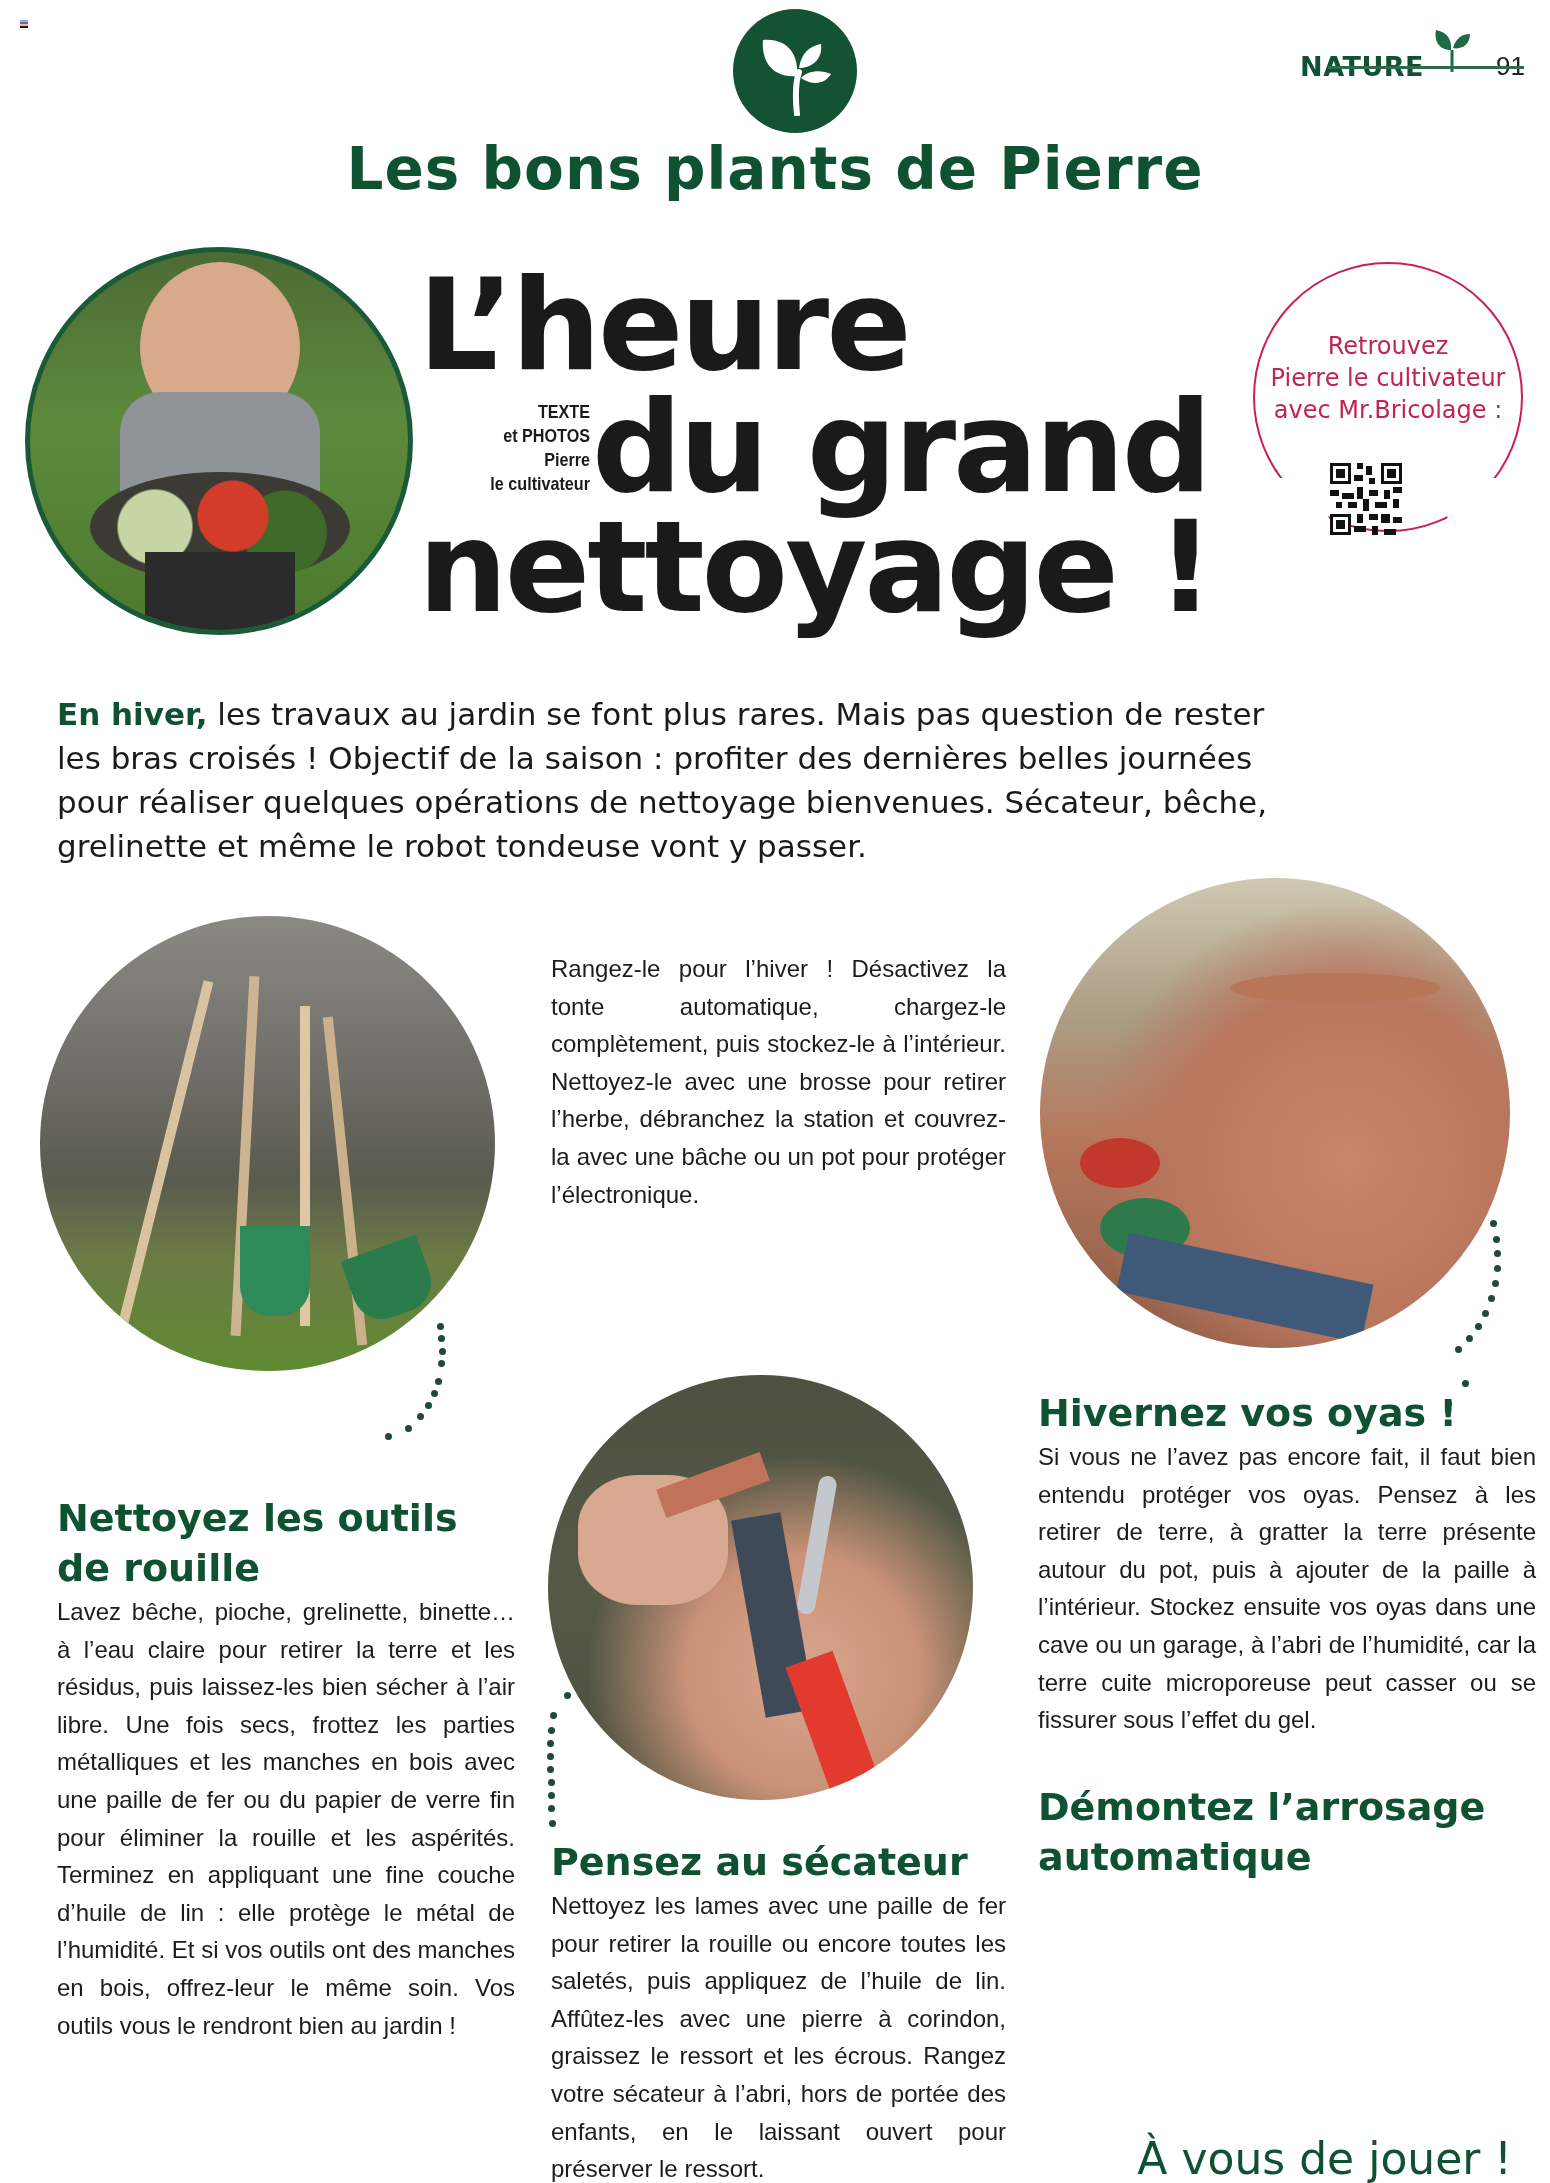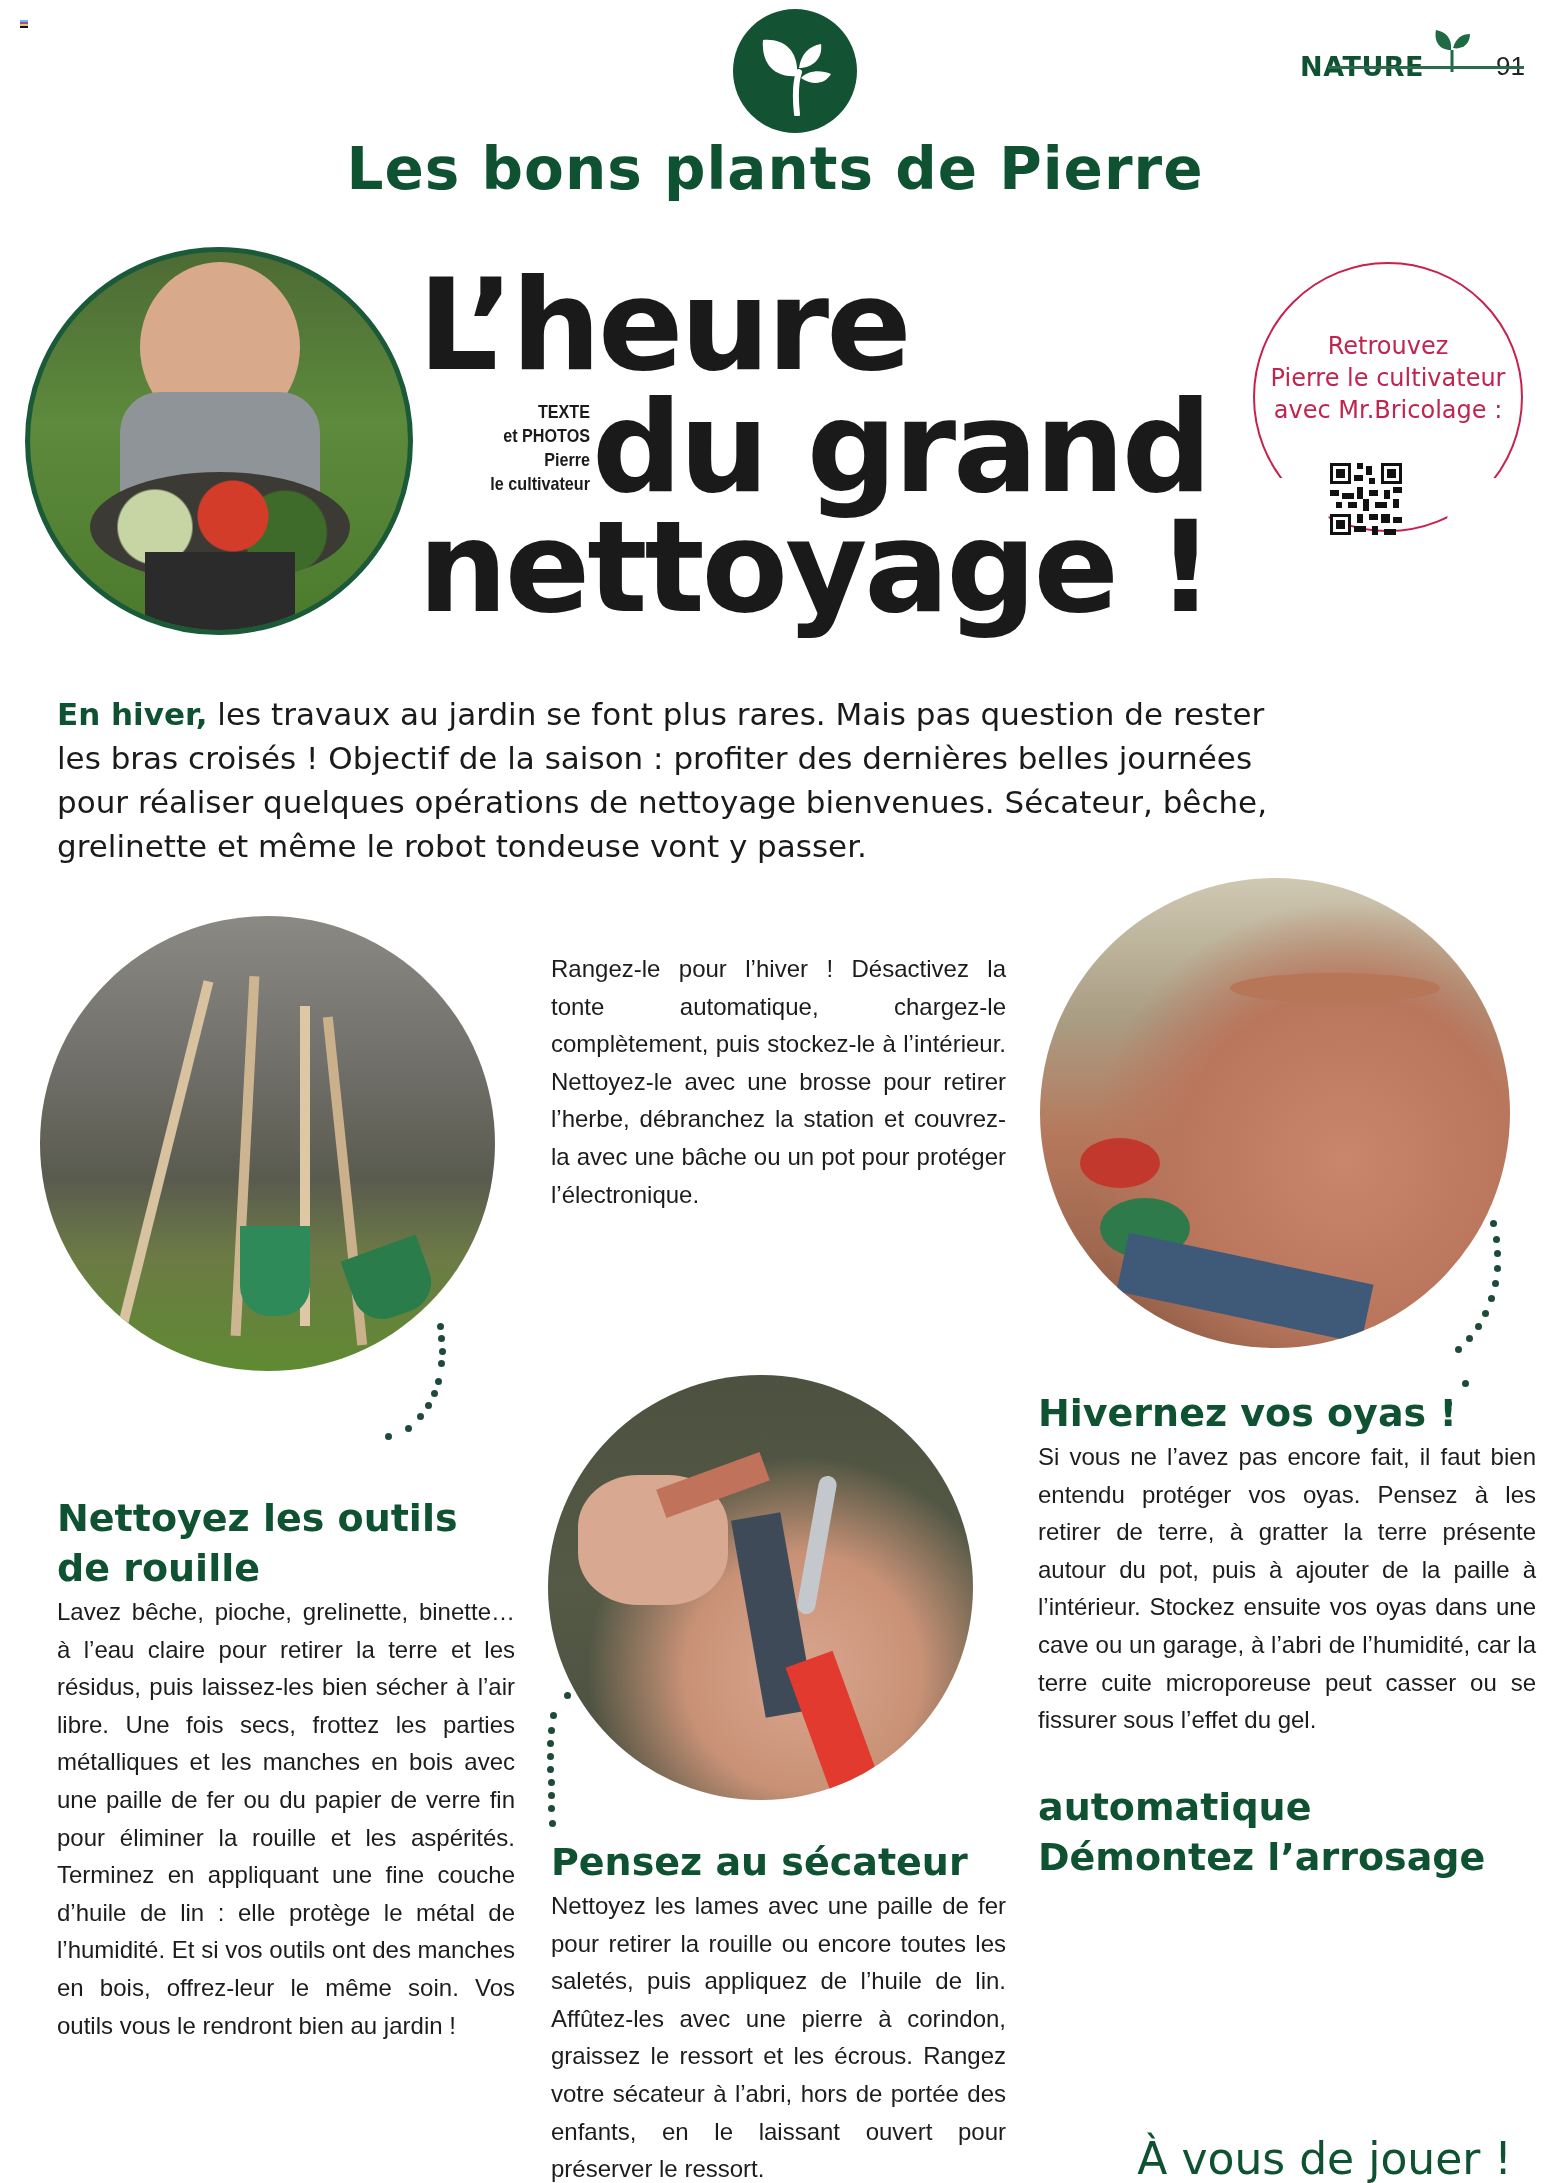--- a/index.html
+++ b/index.html
@@ -203,18 +203,18 @@
   <div class="body">Nettoyez les lames avec une paille de fer pour retirer la rouille ou encore toutes les saletés, puis appliquez de l’huile de lin. Affûtez-les avec une pierre à corindon, graissez le ressort et les écrous. Rangez votre sécateur à l’abri, hors de portée des enfants, en le laissant ouvert pour préserver le ressort.</div>
 </div>
 
 <div class="abs" style="left:1038px; top:1388px; width:498px;">
   <div class="subhead">Hivernez vos oyas !</div>
   <div class="body">Si vous ne l’avez pas encore fait, il faut bien entendu protéger vos oyas. Pensez à les retirer de terre, à gratter la terre présente autour du pot, puis à ajouter de la paille à l’intérieur. Stockez ensuite vos oyas dans une cave ou un garage, à l’abri de l’humidité, car la terre cuite microporeuse peut casser ou se fissurer sous l’effet du gel.</div>
 </div>
 
 <div class="abs" style="left:1038px; top:1782px; width:498px;">
   <div class="subhead">
+      <div>Démontez l’arrosage</div>
       <div>automatique</div>
-      <div>Démontez l’arrosage</div>
     </div>
 </div>
 
 <div class="abs closing">À vous de jouer !</div>
 
 </body></html>

